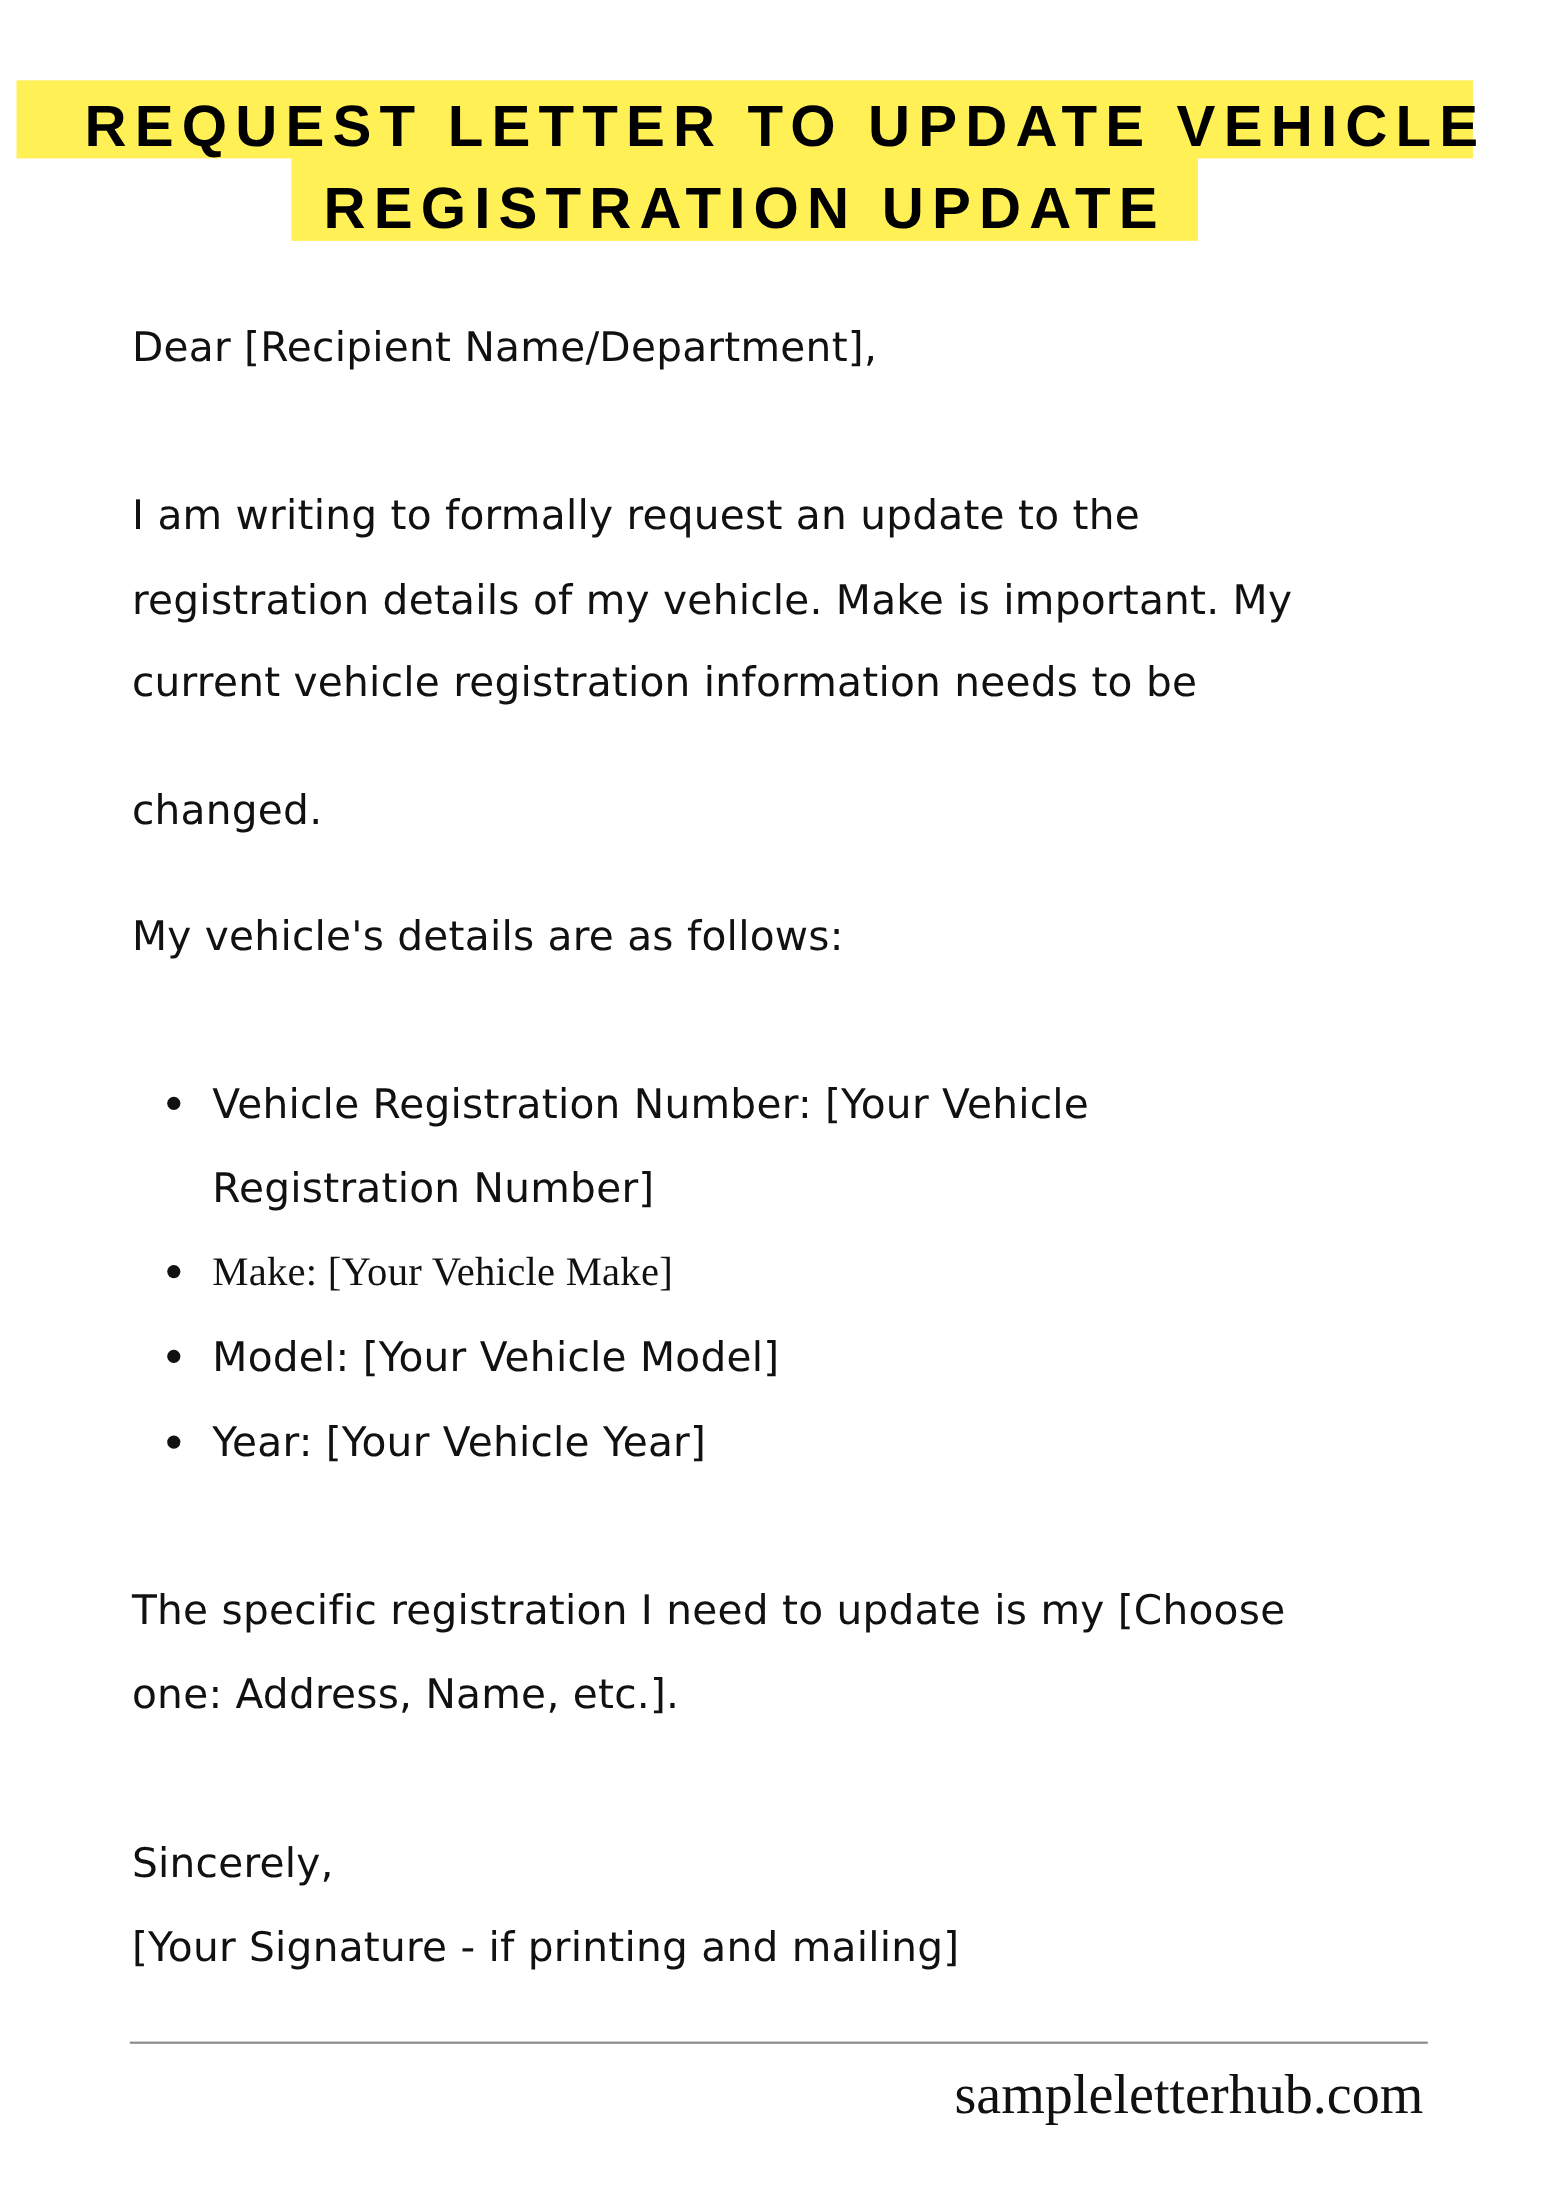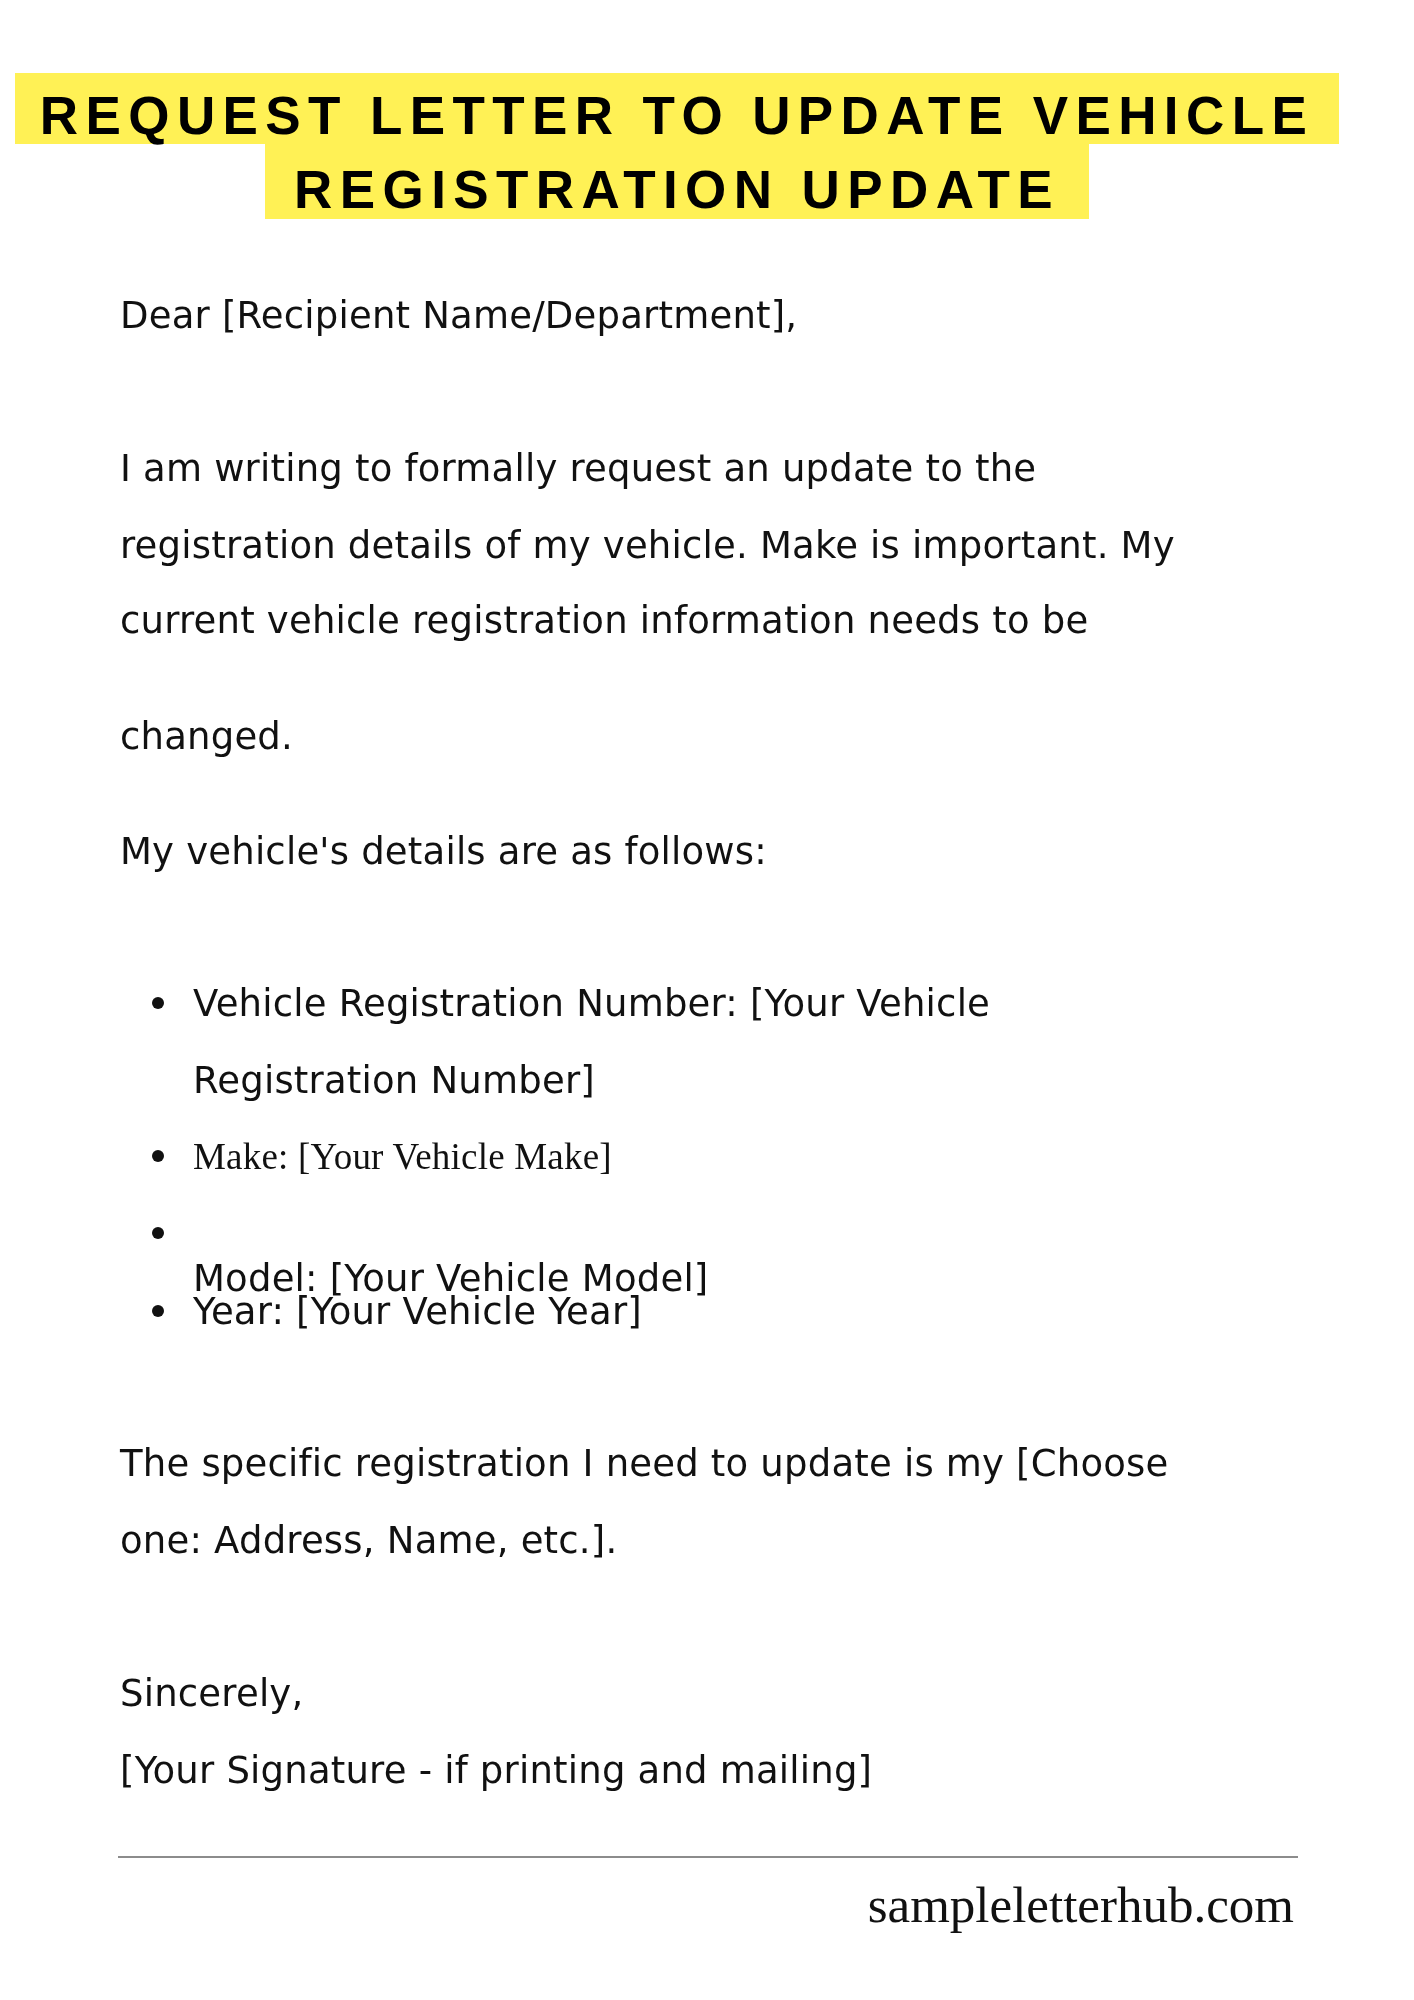--- a/index.html
+++ b/index.html
@@ -11,21 +11,21 @@
     font-size:37px; line-height:1; color:#111; letter-spacing:0.2px; }
   .bullet-dot { position:absolute; width:12px; height:12px; border-radius:50%; background:#111; }
   .divider { position:absolute; left:118px; top:1856px; width:1180px; height:2px; background:#8c8c8c; }
   .footer { position:absolute; right:120px; top:1880px; font-family:"Liberation Serif", serif; font-size:51px; color:#111; line-height:1; white-space:nowrap; }
 </style>
 </head>
 <body>
 
 <div class="title-bar" style="left:15px; top:73px; width:1324px; height:71px;"></div>
 <div class="title-bar" style="left:265px; top:143px; width:824px; height:76px;"></div>
-<div class="title-text" style="top:89px;">REQUEST LETTER TO UPDATE VEHICLE</div>
+<div class="title-text" style="top:89px;padding-left:37px;">REQUEST LETTER TO UPDATE VEHICLE</div>
 <div class="title-text" style="top:163px;">REGISTRATION UPDATE</div>
 
 <div class="line" style="top:297px;">Dear [Recipient Name/Department],</div>
 
 <div class="line" style="top:450px;">I am writing to formally request an update to the</div>
 <div class="line" style="top:527px;">registration details of my vehicle. Make is important. My</div>
 <div class="line" style="top:602px;">current vehicle registration information needs to be</div>
 <div class="line" style="top:718px;">changed.</div>
 
 <div class="line" style="top:833px;">My vehicle's details are as follows:</div>
@@ -35,21 +35,21 @@
     <span class="bullet-dot" style="left:152px; top:997px;"></span>
     <div class="line" style="left:193px; top:985px;">Vehicle Registration Number: [Your Vehicle</div>
     <div class="line" style="left:193px; top:1062px;">Registration Number]</div>
   </div>
   <div>
     <span class="bullet-dot" style="left:152px; top:1150px;"></span>
     <div class="line" style="left:193px; top:1138px;font-family:Liberation Serif, serif;">Make: [Your Vehicle Make]</div>
   </div>
   <div>
     <span class="bullet-dot" style="left:152px; top:1227px;"></span>
-    <div class="line" style="left:193px; top:1215px;margin-top:45px;">Model: [Your Vehicle Model]</div>
+    <div class="line" style="left:193px; top:1215px;">Model: [Your Vehicle Model]</div>
   </div>
   <div>
     <span class="bullet-dot" style="left:152px; top:1305px;"></span>
     <div class="line" style="left:193px; top:1293px;">Year: [Your Vehicle Year]</div>
   </div>
 </div>
 
 <div class="line" style="top:1445px;">The specific registration I need to update is my [Choose</div>
 <div class="line" style="top:1522px;">one: Address, Name, etc.].</div>
 

